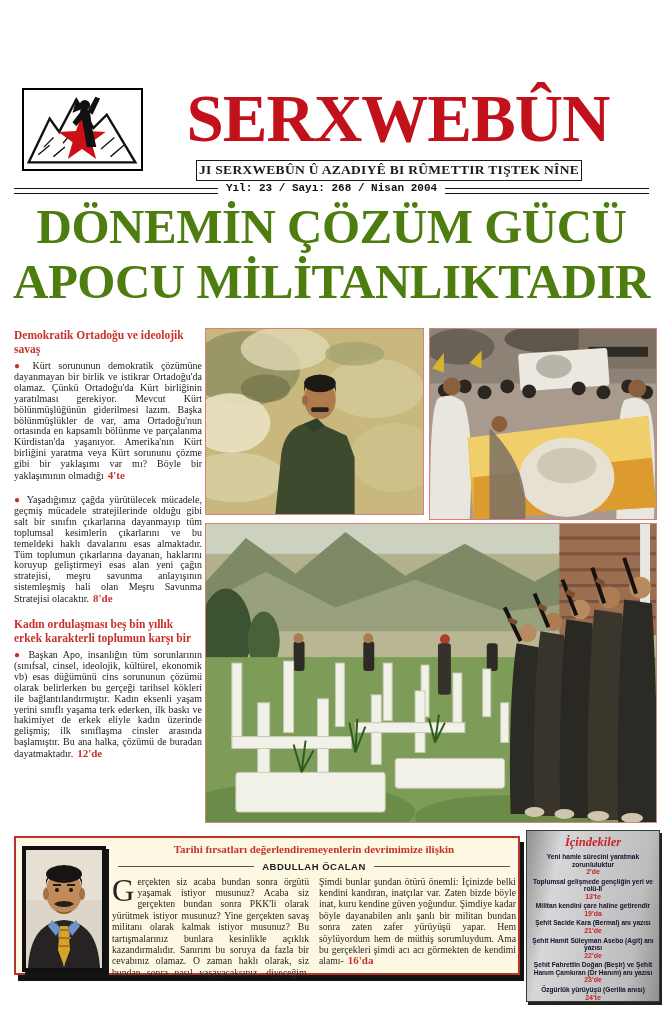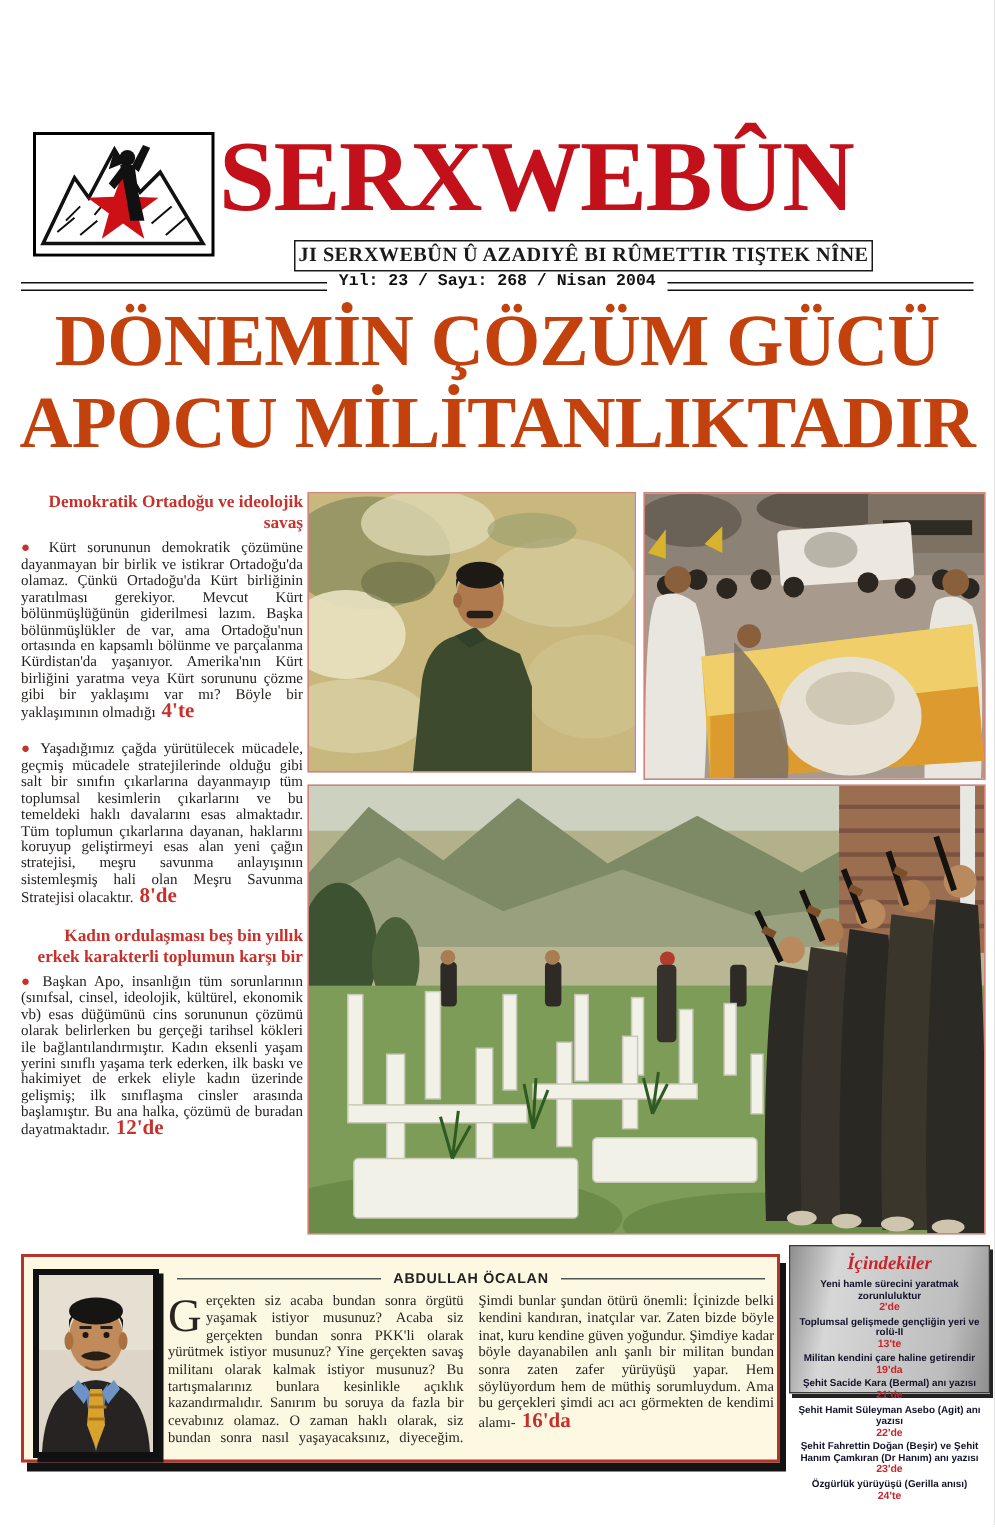--- a/index.html
+++ b/index.html
@@ -3,38 +3,38 @@
 <meta charset="utf-8">
 <style>
   * { margin:0; padding:0; box-sizing:border-box; }
   body { background:#888; font-family:"Liberation Serif","DejaVu Serif",serif; }
   .page { position:relative; width:663px; height:1024px; margin:0 auto; background:#ffffff; overflow:hidden; color:#161616; }
 
   
   .logo-box { position:absolute; left:22px; top:88px; width:121px; height:83px; border:2px solid #000; background:#fff; }
   .logo-box svg { width:100%; height:100%; display:block; }
   .masthead-title { position:absolute; left:146px; top:74px; width:504px; height:88px;
-    font-size:67px; font-weight:bold; color:#c2111a; text-align:left; letter-spacing:-1px; line-height:88px; white-space:nowrap; }
+    font-size:67px; font-weight:bold; color:#c2111a; text-align:center; letter-spacing:-1px; line-height:88px; white-space:nowrap; }
   .subtitle-box { position:absolute; left:196px; top:160px; width:386px; border:1px solid #1a1a1a;
     text-align:center; font-size:13.5px; font-weight:bold; color:#1a1a1a; padding:1px 0 2px; background:#fff; letter-spacing:.3px; }
   .dateline { position:absolute; left:14px; top:182px; width:635px; display:flex; align-items:flex-end; gap:8px;
     font-size:11px; font-weight:bold; color:#111; font-family:Liberation Mono, monospace; }
   .dateline::before, .dateline::after { content:""; flex:1; height:4px; border-top:1.5px solid #111; border-bottom:1.5px solid #111; }
 
   
   .headline { position:absolute; left:0; top:199px; width:663px; text-align:center;
-    font-size:49px; line-height:55px; font-weight:bold; color:#c2410c; letter-spacing:-0.5px; }
+    font-size:49px; line-height:55px; font-weight:bold; color:#4d7c0f; letter-spacing:-0.5px; }
 
   
   .left-col { position:absolute; left:14px; top:329px; width:188px; }
   .section { margin-bottom:13px; }
-  .section h3 { color:#c8312b; font-size:11.5px; line-height:13.5px; text-align:right; font-weight:bold; margin-bottom:5px; }
+  .section h3 { color:#c8312b; font-size:11.5px; line-height:13.5px; text-align:left; font-weight:bold; margin-bottom:5px; }
   .section p { font-size:10px; line-height:10.9px; text-align:justify; color:#262220; }
   .bullet { color:#c8312b; font-size:10px; }
-  .pref { color:#c8312b; font-weight:bold; font-size:14px; padding-left:4px; }
+  .pref { color:#c8312b; font-weight:bold; font-size:11px; padding-left:4px; }
 
   
   .photo { position:absolute; border:1px solid #d4837b; background:#ccc; overflow:hidden; }
   .photo svg { display:block; width:100%; height:100%; }
   .photo1 { left:205px; top:328px; width:219px; height:187px; }
   .photo2 { left:429px; top:328px; width:228px; height:192px; }
   .photo3 { left:205px; top:523px; width:452px; height:300px; }
 
   
   .bottom-box { position:absolute; left:14px; top:836px; width:506px; height:139px;
@@ -43,21 +43,21 @@
   .portrait svg { display:block; width:100%; height:100%; }
   .bottom-content { position:absolute; left:96px; top:5px; width:404px; }
   .bottom-title { color:#c8312b; font-weight:bold; font-size:11px; line-height:13.5px; text-align:center; }
   .byline { display:flex; align-items:center; gap:8px; margin:4px 6px 4px; font-family:"Liberation Sans",sans-serif;text-align:right; }
   .byline::before, .byline::after { content:""; flex:1; border-top:1px solid #555; }
   .byline span { font-size:9.5px; font-weight:bold; color:#222; letter-spacing:.5px; }
   .bottom-cols { column-count:2; column-gap:10px; font-size:9.7px; line-height:11.4px; text-align:justify; color:#2a2420; }
   .dropcap { float:left; font-size:31px; line-height:25px; padding:2px 3px 0 0; font-weight:normal; color:#2a2420; }
 
   
-  .contents-box { position:absolute; left:526px; top:830px; width:134px; height:99px;
+  .contents-box { position:absolute; left:526px; top:830px; width:134px; height:172px;
     background:linear-gradient(100deg,#8e8e8e 0%,#d7d7d7 22%,#c7c7c7 55%,#bdbdbd 78%,#8f8f8f 100%);
     border:1px solid #3a3a3a; box-shadow:2px 3px 0 #222; padding:4px 5px; text-align:center; }
   .contents-box h4 { color:#c8242b; font-size:12.5px; font-style:italic; font-weight:bold; margin-bottom:3px; }
   .toc-item { font-size:6.6px; line-height:7.6px; font-weight:bold; color:#12122a; font-family:"Liberation Sans",sans-serif; }
   .toc-page { display:block; color:#c8242b; font-size:7px; line-height:8.5px; font-weight:bold; margin-bottom:1px; }
 </style>
 </head>
 <body>
 
 <div class="page">
@@ -248,20 +248,21 @@
         <ellipse cx="56" cy="44" rx="3" ry="6" fill="#a8713f"></ellipse>
         <circle cx="31" cy="40" r="2" fill="#1c1713"></circle>
         <circle cx="45" cy="40" r="2" fill="#1c1713"></circle>
         <path d="M27,35 H35 M41,35 H49" stroke="#211b14" stroke-width="2"></path>
         <path d="M28,54 C32,50 44,50 48,54 C44,58 32,58 28,54 Z" fill="#241e16"></path>
         <path d="M31,61 C34,64 42,64 45,61" stroke="#8a5a34" stroke-width="1.5" fill="none"></path>
       </svg>
     </div>
     <div class="bottom-content">
       <div class="bottom-title">
+        <div>Tarihi fırsatları değerlendiremeyenlerin devrimimize ilişkin</div>
       </div>
       <div class="byline">
         <span>ABDULLAH ÖCALAN</span>
       </div>
       <div class="bottom-cols">
         <span class="dropcap">G</span><span>erçekten siz acaba bundan sonra örgütü yaşamak istiyor musunuz? Acaba siz gerçekten bundan sonra PKK'li olarak yürütmek istiyor musunuz? Yine gerçekten savaş militanı olarak kalmak istiyor musunuz? Bu tartışmalarınız bunlara kesinlikle açıklık kazandırmalıdır. Sanırım bu soruya da fazla bir cevabınız olamaz. O zaman haklı olarak, siz bundan sonra nasıl</span>
         <span>yaşayacaksınız, diyeceğim. Şimdi bunlar şundan ötürü önemli: İçinizde belki kendini kandıran, inatçılar var. Zaten bizde böyle inat, kuru kendine güven yoğundur. Şimdiye kadar böyle dayanabilen anlı şanlı bir militan bundan sonra zaten zafer yürüyüşü yapar. Hem söylüyordum hem de müthiş sorumluydum. Ama bu gerçekleri şimdi acı acı görmekten de kendimi alamı-</span><span class="pref">16'da</span>
       </div>
     </div>
   </div>

